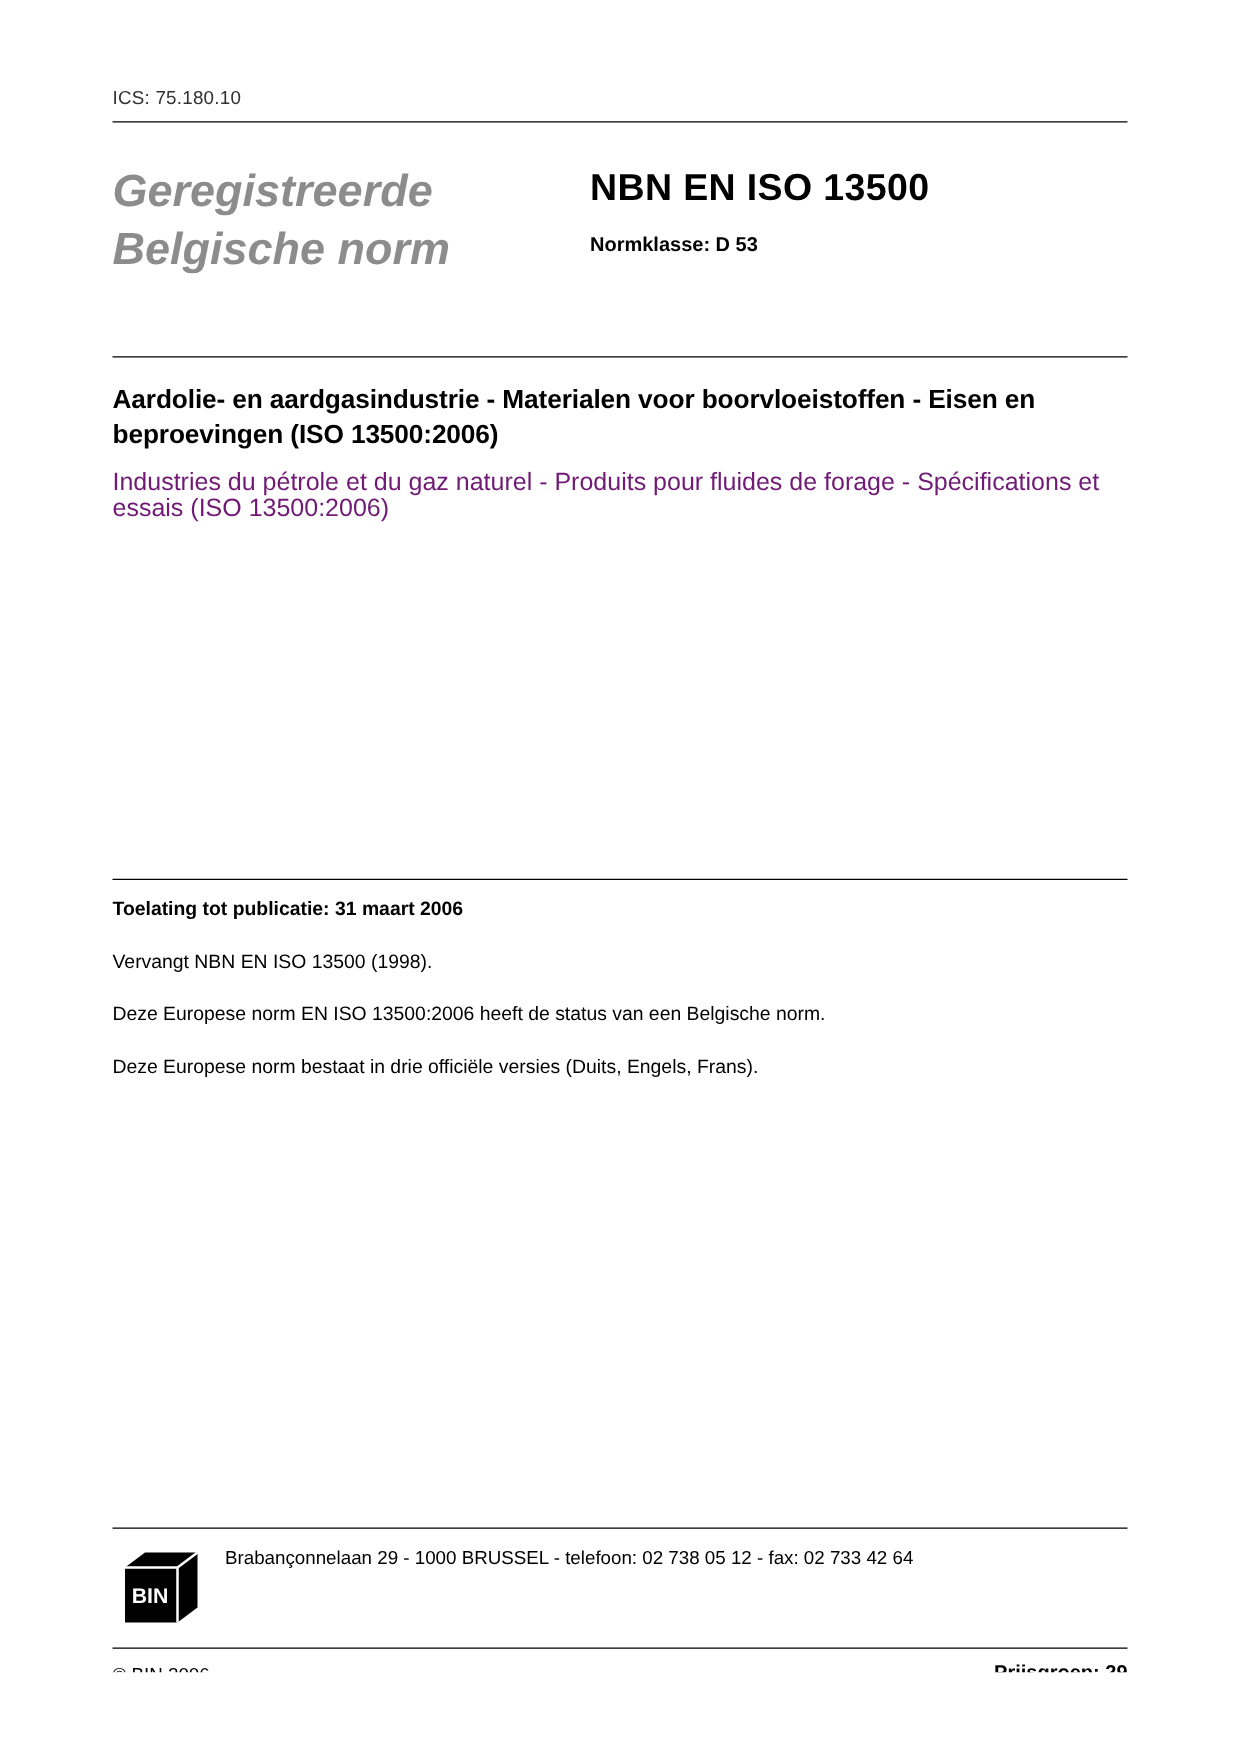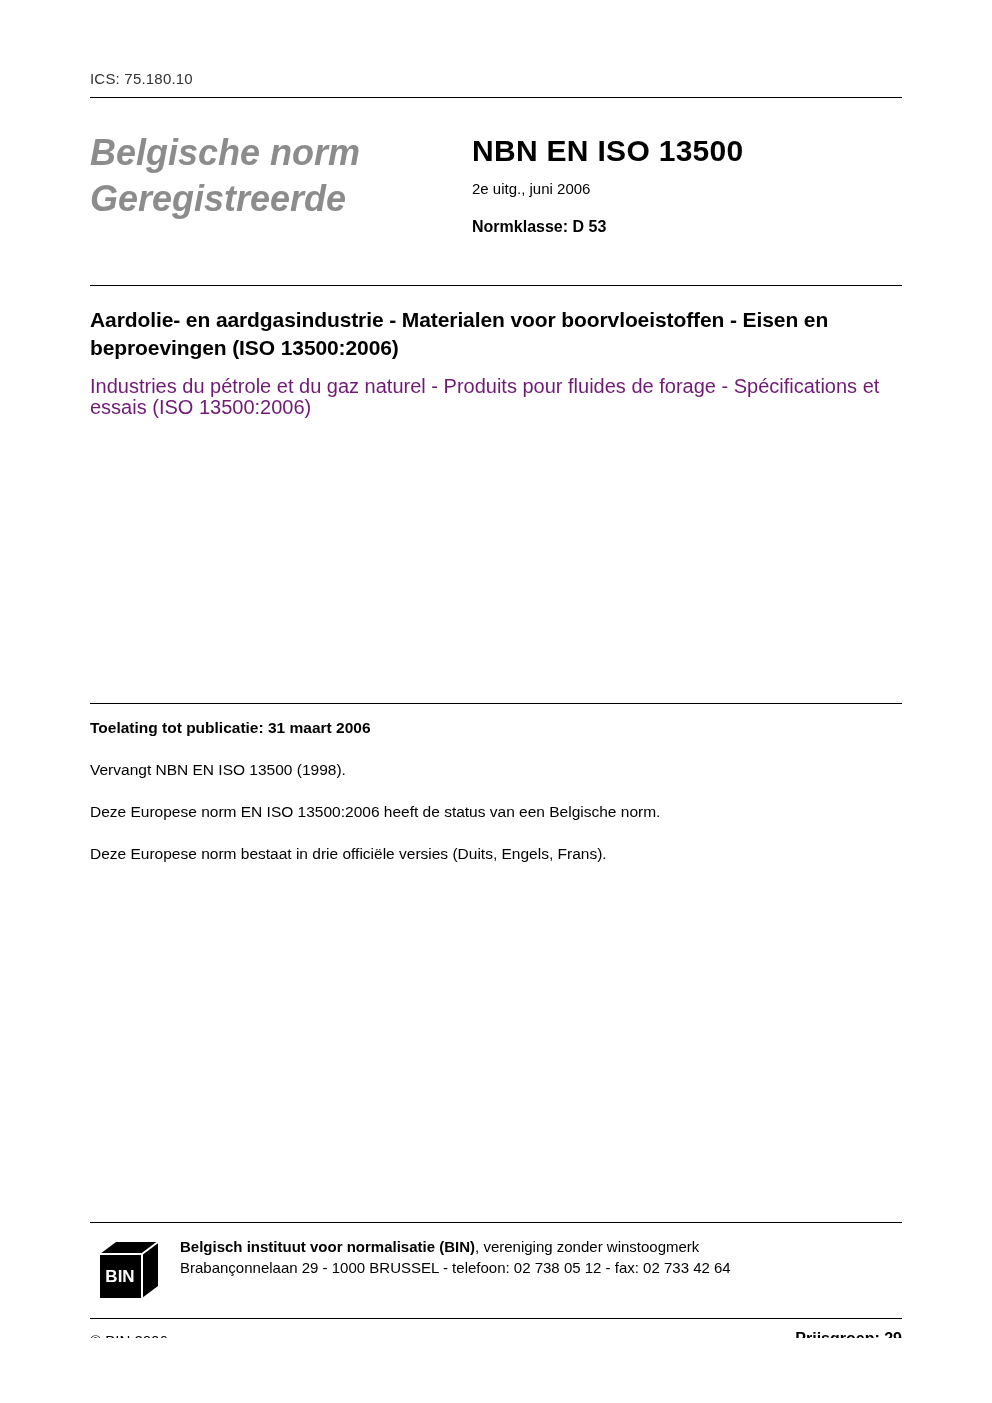--- a/index.html
+++ b/index.html
@@ -176,27 +176,26 @@
 </head>
 <body>
 
 <div class="page">
   <div class="content">
 
     <div class="ics">ICS: 75.180.10</div>
     <div class="rule rule-top"></div>
 
     <div class="norm-type">
+      <div>Geregistreerde</div>
       <div>Belgische norm</div>
-      <div>Geregistreerde</div>
     </div>
 
     <div class="ref-block">
       <div class="ref-number">NBN EN ISO 13500</div>
-      <div class="ref-edition">2e uitg., juni 2006</div>
       <div class="ref-class">Normklasse: D 53</div>
     </div>
 
     <div class="rule rule-mid"></div>
 
     <div class="title-block">
       <div class="title-nl">Aardolie- en aardgasindustrie - Materialen voor boorvloeistoffen - Eisen en beproevingen (ISO 13500:2006)</div>
       <div class="title-fr">Industries du pétrole et du gaz naturel - Produits pour fluides de forage - Spécifications et essais (ISO 13500:2006)</div>
     </div>
 
@@ -216,23 +215,20 @@
         <svg width="62" height="62" viewBox="0 0 62 62" xmlns="http://www.w3.org/2000/svg">
           <polygon points="2,14 18,2 60,2 60,46 44,58 2,58" fill="#000000"></polygon>
           <polygon points="2,14 18,2 60,2 44,14" fill="#ffffff" opacity="0.0"></polygon>
           <line x1="2" y1="14" x2="44" y2="14" stroke="#ffffff" stroke-width="2"></line>
           <line x1="44" y1="14" x2="60" y2="2" stroke="#ffffff" stroke-width="2"></line>
           <line x1="44" y1="14" x2="44" y2="58" stroke="#ffffff" stroke-width="2"></line>
           <text x="22" y="42" font-family="Liberation Sans, sans-serif" font-size="17" font-weight="bold" fill="#ffffff" text-anchor="middle">BIN</text>
         </svg>
       </div>
       <div class="footer-text">
-        <div>
-          <span class="bold">Belgisch instituut voor normalisatie (BIN)</span><span>,  vereniging zonder winstoogmerk</span>
-        </div>
         <div>Brabançonnelaan 29 - 1000 BRUSSEL - telefoon: 02 738 05 12 - fax: 02 733 42 64</div>
       </div>
     </div>
 
     <div class="rule rule-bottom"></div>
 
     <div class="bottom-left">© BIN 2006</div>
     <div class="bottom-right">Prijsgroep: 29</div>
 
   </div>

